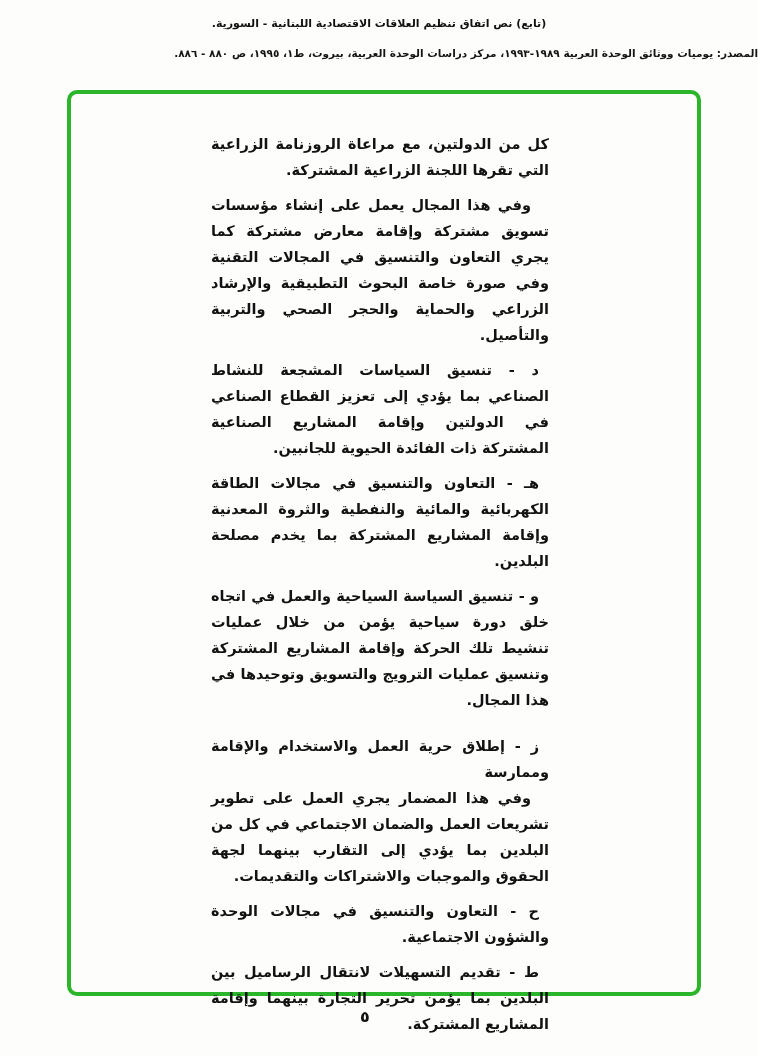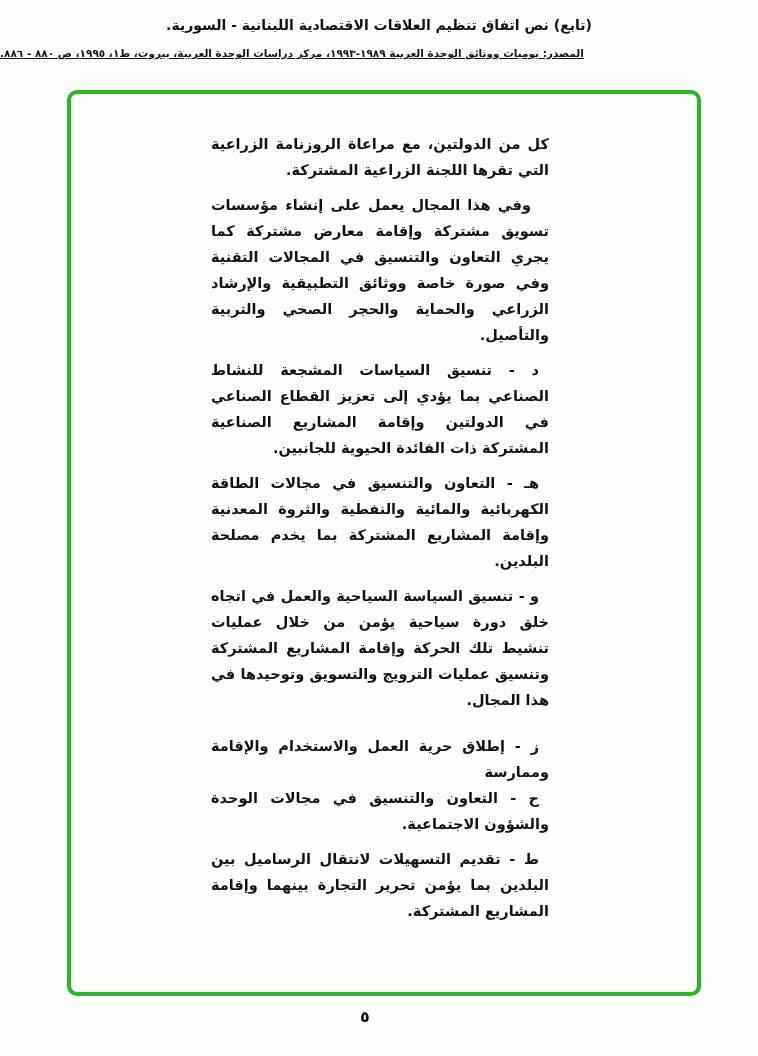--- a/index.html
+++ b/index.html
@@ -17,35 +17,34 @@
     color: #141414;
   }
   .doc-title {
     position: absolute;
     top: 17px;
     left: 0;
     width: 758px;
     text-align: center;
     direction: rtl;
     font-weight: bold;
-    font-size: 14px;
+    font-size: 11px;
     letter-spacing: 0;
     color: #111;
   }
   .doc-source {
     position: absolute;
     top: 47px;
     left: 0;
     width: 758px;
-    text-align: left;
+    text-align: right;
     direction: rtl;
     font-weight: bold;
     font-size: 10.5px;
     color: #151515;
-    text-decoration: underline;
   }
   .green-box {
     position: absolute;
     left: 67px;
     top: 90px;
     width: 626px;
     height: 898px;
     border: 4px solid #2bb52b;
     border-radius: 10px;
     background: transparent;
@@ -94,24 +93,25 @@
 <div class="page">
 
   <div class="doc-title">(تابع) نص اتفاق تنظيم العلاقات الاقتصادية اللبنانية - السورية.</div>
 
   <div class="doc-source">المصدر: يوميات ووثائق الوحدة العربية ١٩٨٩-١٩٩٣، مركز دراسات الوحدة العربية، بيروت، ط١، ١٩٩٥، ص ٨٨٠ - ٨٨٦.</div>
 
   <div class="green-box"></div>
 
   <div class="text-column">
     <p>كل من الدولتين، مع مراعاة الروزنامة الزراعية التي تقرها اللجنة الزراعية المشتركة.</p>
-    <p class="indent">وفي هذا المجال يعمل على إنشاء مؤسسات تسويق مشتركة وإقامة معارض مشتركة كما يجري التعاون والتنسيق في المجالات التقنية وفي صورة خاصة ووثائق التطبيقية والإرشاد الزراعي والحماية والحجر الصحي والتربية والتأصيل.</p>
+    <p class="indent">وفي هذا المجال يعمل على إنشاء مؤسسات تسويق مشتركة وإقامة معارض مشتركة كما يجري التعاون والتنسيق في المجالات التقنية وفي صورة خاصة البحوث التطبيقية والإرشاد الزراعي والحماية والحجر الصحي والتربية والتأصيل.</p>
     <p class="item-indent">د - تنسيق السياسات المشجعة للنشاط الصناعي بما يؤدي إلى تعزيز القطاع الصناعي في الدولتين وإقامة المشاريع الصناعية المشتركة ذات الفائدة الحيوية للجانبين.</p>
     <p class="item-indent">هـ - التعاون والتنسيق في مجالات الطاقة الكهربائية والمائية والنفطية والثروة المعدنية وإقامة المشاريع المشتركة بما يخدم مصلحة البلدين.</p>
     <p class="item-indent">و - تنسيق السياسة السياحية والعمل في اتجاه خلق دورة سياحية يؤمن من خلال عمليات تنشيط تلك الحركة وإقامة المشاريع المشتركة وتنسيق عمليات الترويج والتسويق وتوحيدها في هذا المجال.</p>
     <p class="item-indent no-gap">ز - إطلاق حرية العمل والاستخدام والإقامة وممارسة</p>
+    <p class="indent">وفي هذا المضمار يجري العمل على تطوير تشريعات العمل والضمان الاجتماعي في كل من البلدين بما يؤدي إلى التقارب بينهما لجهة الحقوق والموجبات والاشتراكات والتقديمات.</p>
     <p class="item-indent">ح - التعاون والتنسيق في مجالات الوحدة والشؤون الاجتماعية.</p>
     <p class="item-indent">ط - تقديم التسهيلات لانتقال الرساميل بين البلدين بما يؤمن تحرير التجارة بينهما وإقامة المشاريع المشتركة.</p>
   </div>
 
   <div class="page-number">٥</div>
 
 </div>
 
 </body></html>

